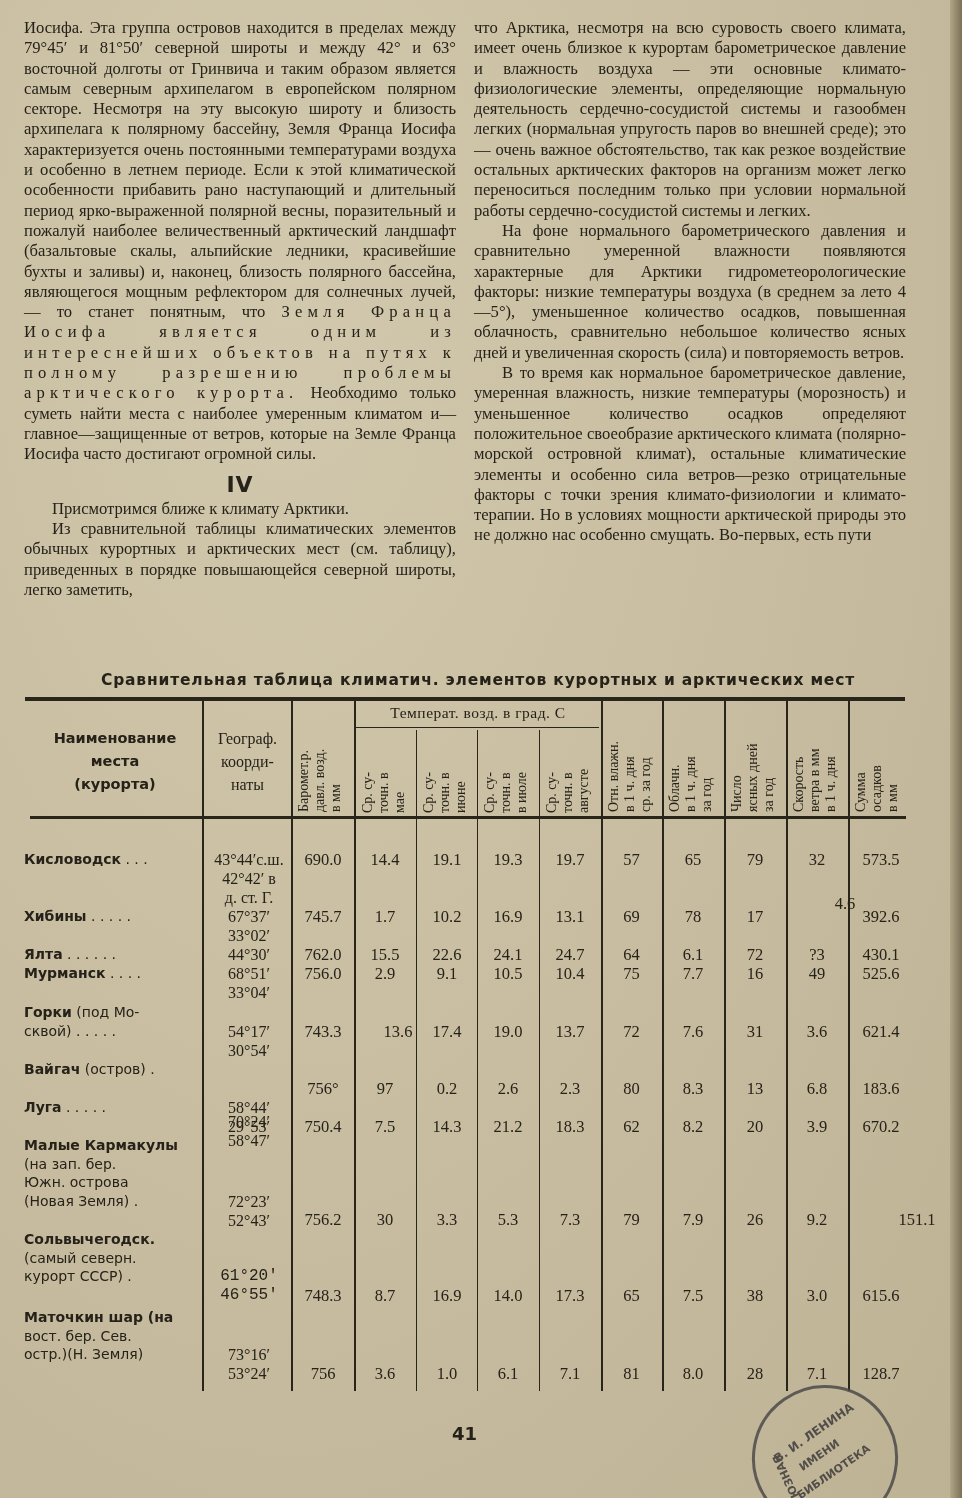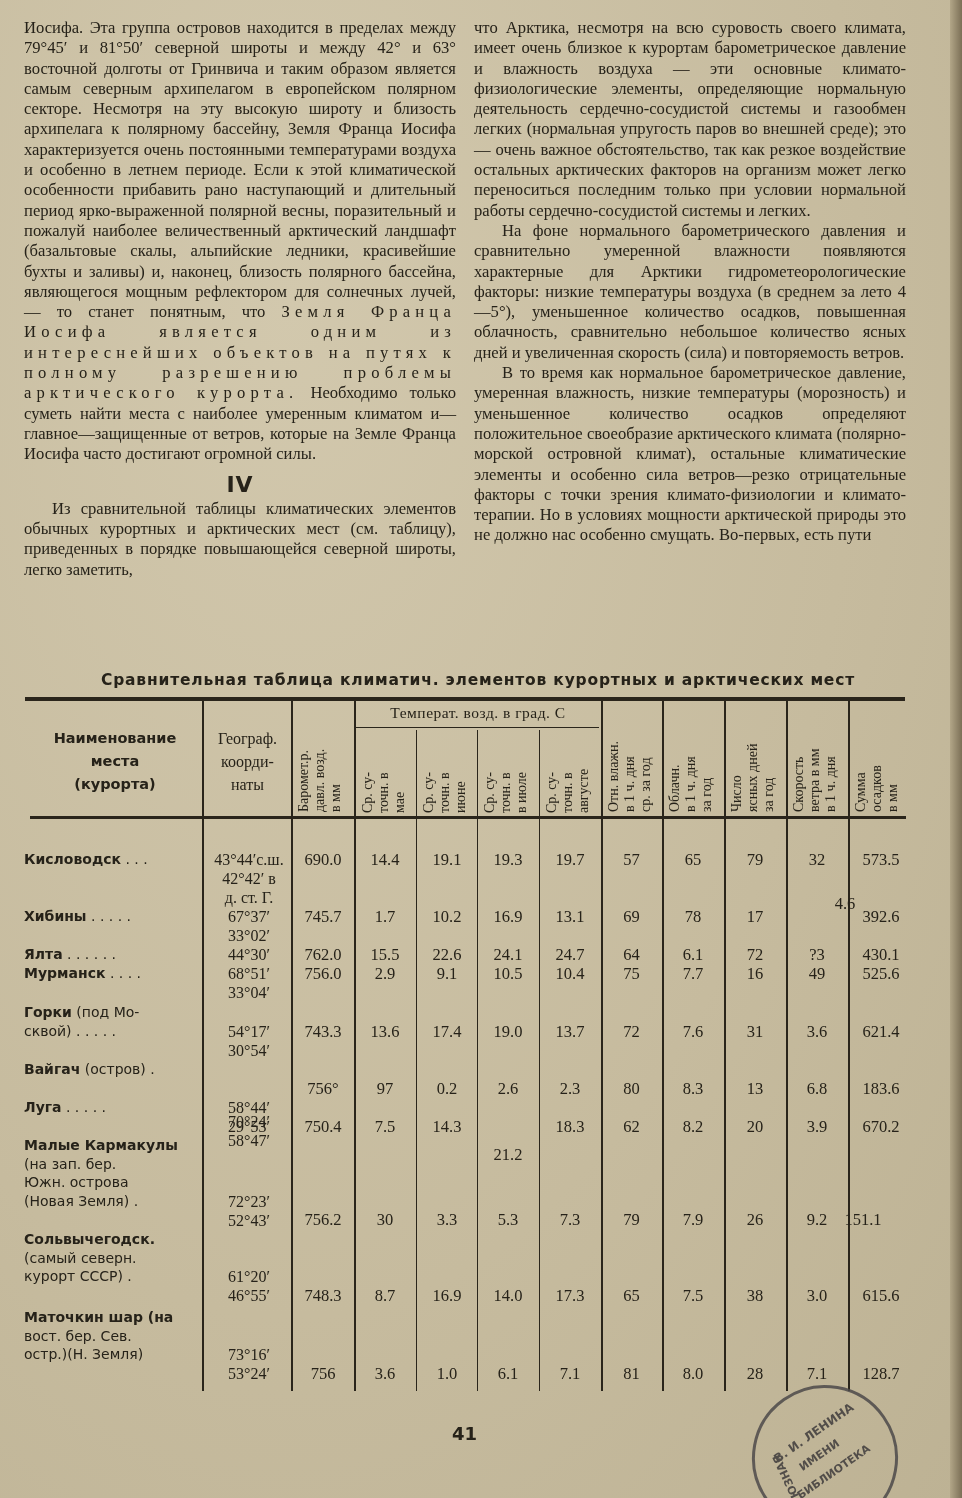--- a/index.html
+++ b/index.html
@@ -75,20 +75,21 @@
   .stamp span { position: absolute; white-space: nowrap; }
 </style>
 </head>
 <body>
 
 <div class="page-edge"></div>
 
 <div class="col left">
   <p><span>Иосифа. Эта группа островов находится в пределах между 79°45′ и 81°50′ северной широты и между 42° и 63° восточной долготы от Гринвича и таким образом является самым северным архипелагом в европейском полярном секторе. Несмотря на эту высокую широту и близость архипелага к полярному бассейну, Земля Франца Иосифа характеризуется очень постоянными температурами воздуха и особенно в летнем периоде. Если к этой климатической особенности прибавить рано наступающий и длительный период ярко-выраженной полярной весны, поразительный и пожалуй наиболее величественный арктический ландшафт (базальтовые скалы, альпийские ледники, красивейшие бухты и заливы) и, наконец, близость полярного бассейна, являющегося мощным рефлектором для солнечных лучей, — то станет понятным, что</span> <span class="spaced">Земля Франца Иосифа является одним из интереснейших объектов на путях к полному разрешению проблемы арктического курорта.</span> <span>Необходимо только суметь найти места с наиболее умеренным климатом и—главное—защищенные от ветров, которые на Земле Франца Иосифа часто достигают огромной силы.</span></p>
   <div class="section-num">IV</div>
+  <p class="indent">Присмотримся ближе к климату Арктики.</p>
   <p class="indent">Из сравнительной таблицы климатических элементов обычных курортных и арктических мест (см. таблицу), приведенных в порядке повышающейся северной широты, легко заметить,</p>
 </div>
 
 <div class="col right">
   <p>что Арктика, несмотря на всю суровость своего климата, имеет очень близкое к курортам барометрическое давление и влажность воздуха — эти основные климато-физиологические элементы, определяющие нормальную деятельность сердечно-сосудистой системы и газообмен легких (нормальная упругость паров во внешней среде); это — очень важное обстоятельство, так как резкое воздействие остальных арктических факторов на организм может легко переноситься последним только при условии нормальной работы сердечно-сосудистой системы и легких.</p>
   <p class="indent">На фоне нормального барометрического давления и сравнительно умеренной влажности появляются характерные для Арктики гидрометеорологические факторы: низкие температуры воздуха (в среднем за лето 4—5°), уменьшенное количество осадков, повышенная облачность, сравнительно небольшое количество ясных дней и увеличенная скорость (сила) и повторяемость ветров.</p>
   <p class="indent">В то время как нормальное барометрическое давление, умеренная влажность, низкие температуры (морозность) и уменьшенное количество осадков определяют положительное своеобразие арктического климата (полярно-морской островной климат), остальные климатические элементы и особенно сила ветров—резко отрицательные факторы с точки зрения климато-физиологии и климато-терапии. Но в условиях мощности арктической природы это не должно нас особенно смущать. Во-первых, есть пути</p>
 </div>
 
 <div class="table-title">Сравнительная таблица климатич. элементов курортных и арктических мест</div>
@@ -206,21 +207,21 @@
       <div class="num" style="left: 726px; width: 58px; top: 964px;">16</div>
       <div class="num" style="left: 788px; width: 58px; top: 964px;">49</div>
       <div class="num" style="left: 850px; width: 62px; top: 964px;">525.6</div>
     </div>
     <div class="row" style="top: 0px;">
       <div class="name" style="top: 1003px;"><span class="lead">Горки</span><span> (под Мо-
    сквой) . . . . .</span></div>
       <div class="coord" style="top: 1021.5px;">54°17′
 30°54′</div>
       <div class="num" style="left: 293px; width: 60px; top: 1021.5px;">743.3</div>
-      <div class="num" style="left: 356px; width: 58px; top: 1021.5px;">13.6</div>
+      <div class="num" style="left: 356px; width: 58px; top: 1021.5px; padding-left: 13px;">13.6</div>
       <div class="num" style="left: 418px; width: 58px; top: 1021.5px;">17.4</div>
       <div class="num" style="left: 479px; width: 58px; top: 1021.5px;">19.0</div>
       <div class="num" style="left: 541px; width: 58px; top: 1021.5px;">13.7</div>
       <div class="num" style="left: 603px; width: 57px; top: 1021.5px;">72</div>
       <div class="num" style="left: 664px; width: 58px; top: 1021.5px;">7.6</div>
       <div class="num" style="left: 726px; width: 58px; top: 1021.5px;">31</div>
       <div class="num" style="left: 788px; width: 58px; top: 1021.5px;">3.6</div>
       <div class="num" style="left: 850px; width: 62px; top: 1021.5px;">621.4</div>
     </div>
     <div class="row" style="top: 0px;">
@@ -238,21 +239,21 @@
       <div class="num" style="left: 788px; width: 58px; top: 1078.5px;">6.8</div>
       <div class="num" style="left: 850px; width: 62px; top: 1078.5px;">183.6</div>
     </div>
     <div class="row" style="top: 0px;">
       <div class="name" style="top: 1098px;"><span class="lead">Луга</span><span> . . . . .</span></div>
       <div class="coord" style="top: 1098px;">58°44′
 29°53′</div>
       <div class="num" style="left: 293px; width: 60px; top: 1116.5px;">750.4</div>
       <div class="num" style="left: 356px; width: 58px; top: 1116.5px;">7.5</div>
       <div class="num" style="left: 418px; width: 58px; top: 1116.5px;">14.3</div>
-      <div class="num" style="left: 479px; width: 58px; top: 1116.5px; margin-top: 28px;">21.2</div>
+      <div class="num" style="left: 479px; width: 58px; top: 1116.5px;">21.2</div>
       <div class="num" style="left: 541px; width: 58px; top: 1116.5px;">18.3</div>
       <div class="num" style="left: 603px; width: 57px; top: 1116.5px;">62</div>
       <div class="num" style="left: 664px; width: 58px; top: 1116.5px;">8.2</div>
       <div class="num" style="left: 726px; width: 58px; top: 1116.5px;">20</div>
       <div class="num" style="left: 788px; width: 58px; top: 1116.5px;">3.9</div>
       <div class="num" style="left: 850px; width: 62px; top: 1116.5px;">670.2</div>
     </div>
     <div class="row" style="top: 0px;">
       <div class="name" style="top: 1136px;"><span class="lead">Малые Кармакулы</span><span>
    (на зап. бер.
@@ -262,27 +263,27 @@
 52°43′</div>
       <div class="num" style="left: 293px; width: 60px; top: 1210px;">756.2</div>
       <div class="num" style="left: 356px; width: 58px; top: 1210px;">30</div>
       <div class="num" style="left: 418px; width: 58px; top: 1210px;">3.3</div>
       <div class="num" style="left: 479px; width: 58px; top: 1210px;">5.3</div>
       <div class="num" style="left: 541px; width: 58px; top: 1210px;">7.3</div>
       <div class="num" style="left: 603px; width: 57px; top: 1210px;">79</div>
       <div class="num" style="left: 664px; width: 58px; top: 1210px;">7.9</div>
       <div class="num" style="left: 726px; width: 58px; top: 1210px;">26</div>
       <div class="num" style="left: 788px; width: 58px; top: 1210px;">9.2</div>
-      <div class="num" style="left: 832px; width: 62px; top: 1210px;">151.1</div>
+      <div class="num" style="left: 850px; width: 62px; top: 1210px; padding-left: 36px;">151.1</div>
     </div>
     <div class="row" style="top: 0px;">
       <div class="name" style="top: 1230px;"><span class="lead">Сольвычегодск.</span><span>
    (самый северн.
    курорт СССР)  .</span></div>
-      <div class="coord" style="top: 1267px;">61°20′
+      <div class="coord" style="top: 1267px; font-family: Liberation Mono, monospace;">61°20′
 46°55′</div>
       <div class="num" style="left: 293px; width: 60px; top: 1285.5px;">748.3</div>
       <div class="num" style="left: 356px; width: 58px; top: 1285.5px;">8.7</div>
       <div class="num" style="left: 418px; width: 58px; top: 1285.5px;">16.9</div>
       <div class="num" style="left: 479px; width: 58px; top: 1285.5px;">14.0</div>
       <div class="num" style="left: 541px; width: 58px; top: 1285.5px;">17.3</div>
       <div class="num" style="left: 603px; width: 57px; top: 1285.5px;">65</div>
       <div class="num" style="left: 664px; width: 58px; top: 1285.5px;">7.5</div>
       <div class="num" style="left: 726px; width: 58px; top: 1285.5px;">38</div>
       <div class="num" style="left: 788px; width: 58px; top: 1285.5px;">3.0</div>

